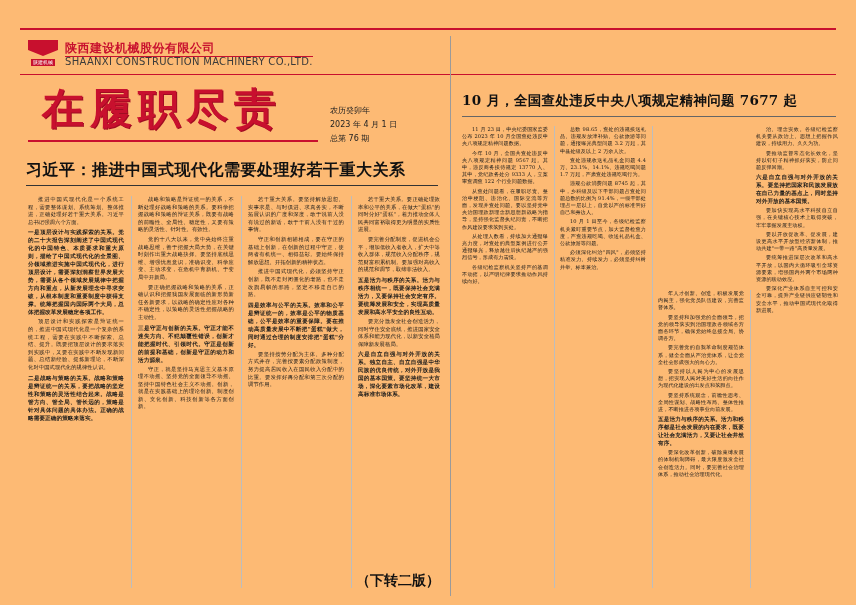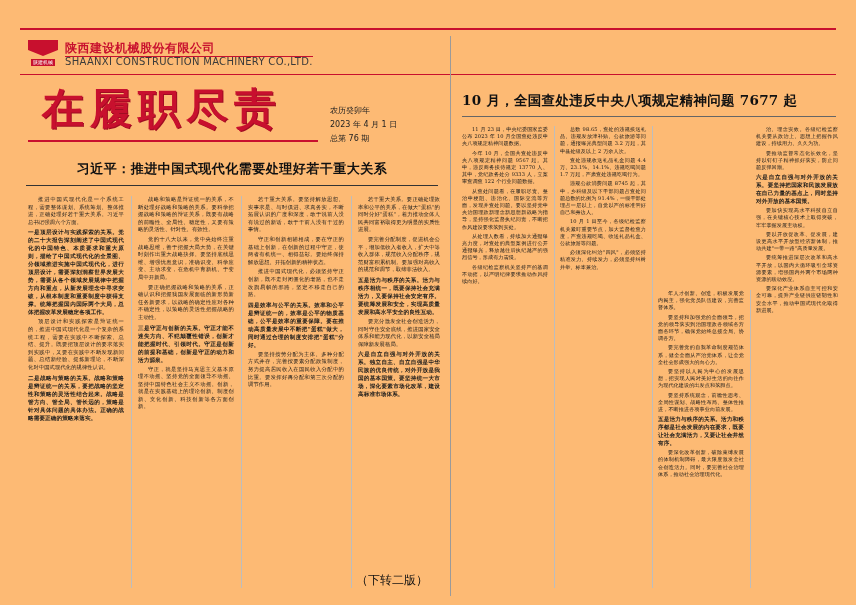--- a/index.html
+++ b/index.html
@@ -62,21 +62,21 @@
   }
   .issue {
     position: absolute; left: 330px; top: 92px; width: 110px;
     font-size: 8px; color: #222; line-height: 14px; text-align: left; margin-top: 12px;
   }
 
   
   .left-headline {
     position: absolute; left: 26px; top: 160px; width: 412px;
     font-family: "DejaVu Serif", "Liberation Serif", serif;
-    font-size: 13px; font-weight: bold; color: #111; text-align: center;
+    font-size: 16px; font-weight: bold; color: #111; 
     letter-spacing: 0.5px;
   }
   .headline-rule {
     position: absolute; left: 26px; top: 185px; width: 412px; height: 1px;
     background: #333;
   }
 
   
   .vline { position: absolute; background: #bdbdbd; width: 1px; }
 
@@ -95,21 +95,21 @@
     font-size: 5.1px; line-height: 7.2px; letter-spacing: 0.1px;
   }
   .sub {
     font-weight: bold; font-size: 5.6px; line-height: 8px; margin: 3px 0 2px 0;
   }
   .indent { text-indent: 10px; }
 
   .jump {
     position: absolute; right: 30px; bottom: 8px;
     font-family: "DejaVu Serif", "Liberation Serif", serif;
-    font-size: 12px; font-weight: normal; color: #111;
+    font-size: 14px; font-weight: bold; color: #111;
   }
 
   
   .right-headline {
     position: absolute; left: 462px; top: 92px; width: 374px;
     font-family: "DejaVu Serif", "Liberation Serif", serif;
     font-size: 13.5px; font-weight: bold; color: #111; letter-spacing: 0.3px;
   }
   .right-headline-rule {
     position: absolute; left: 462px; top: 116px; width: 374px; height: 1px;

